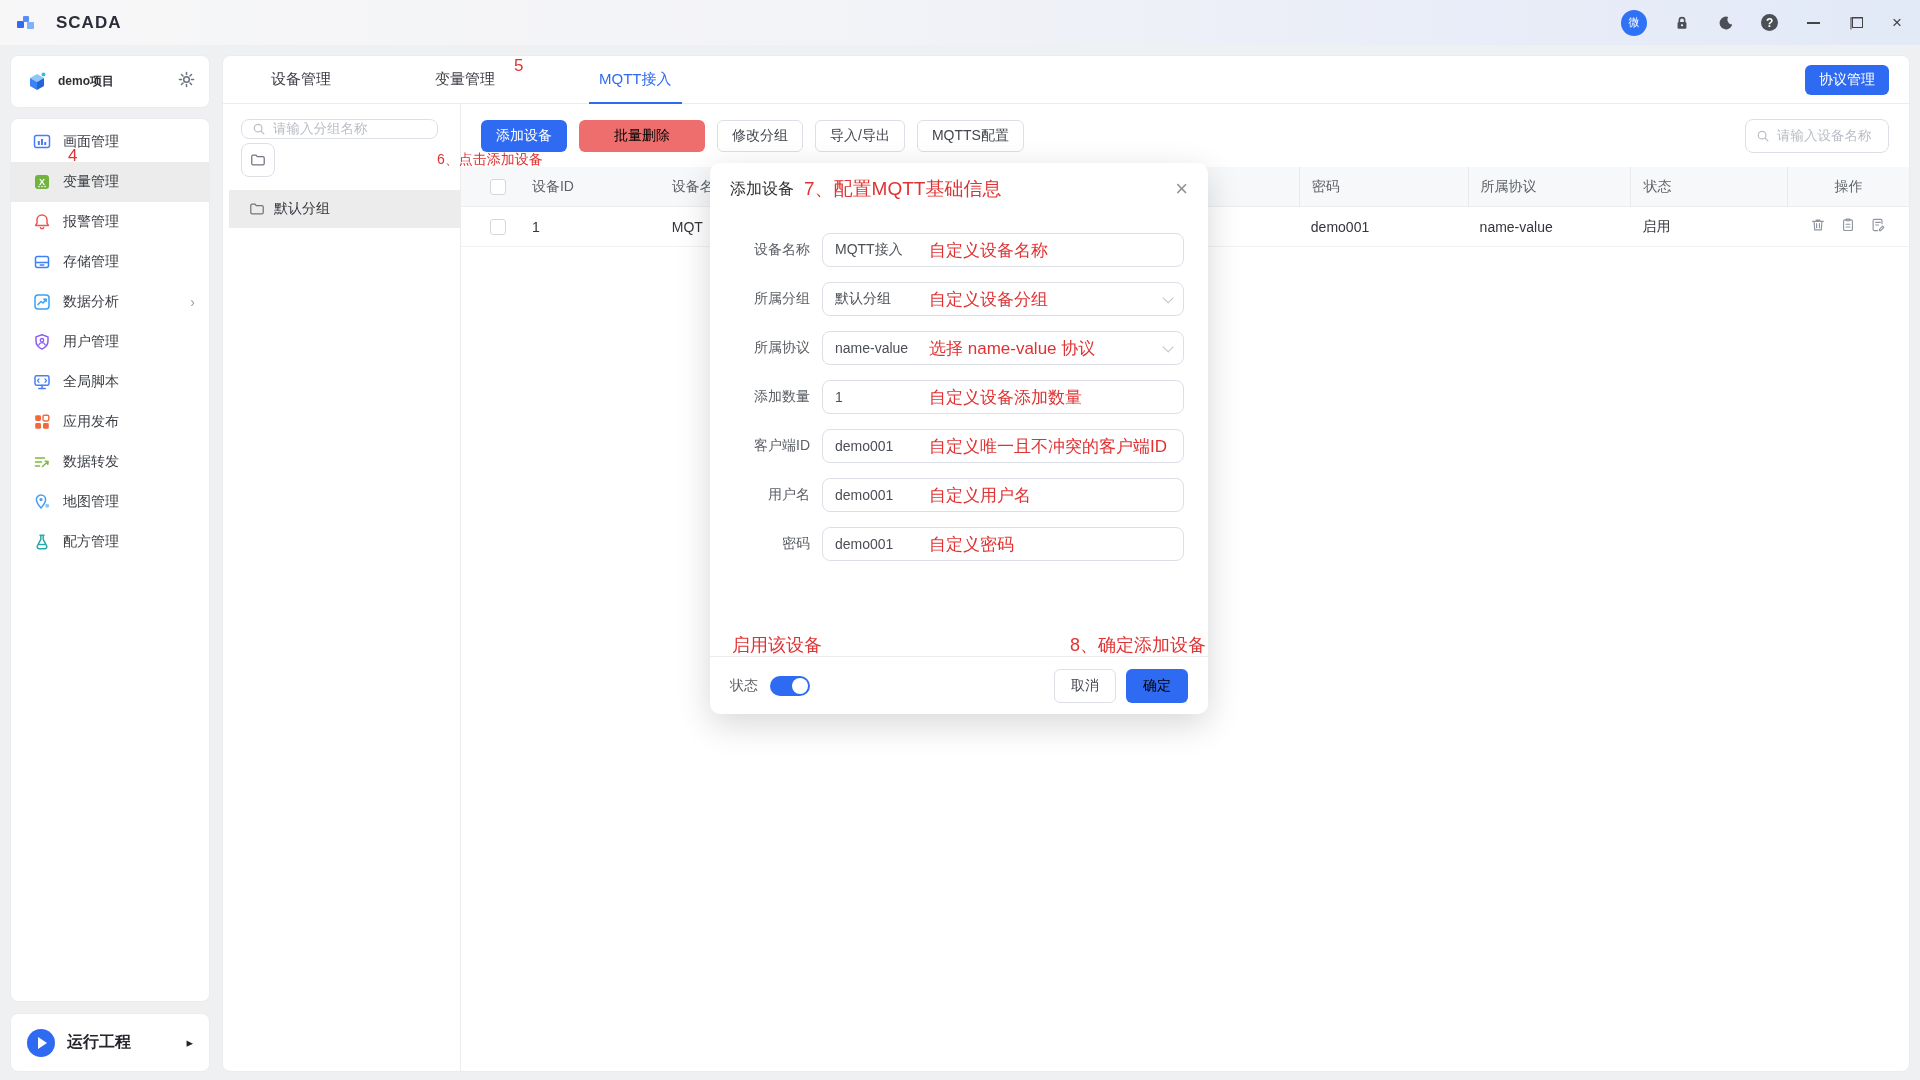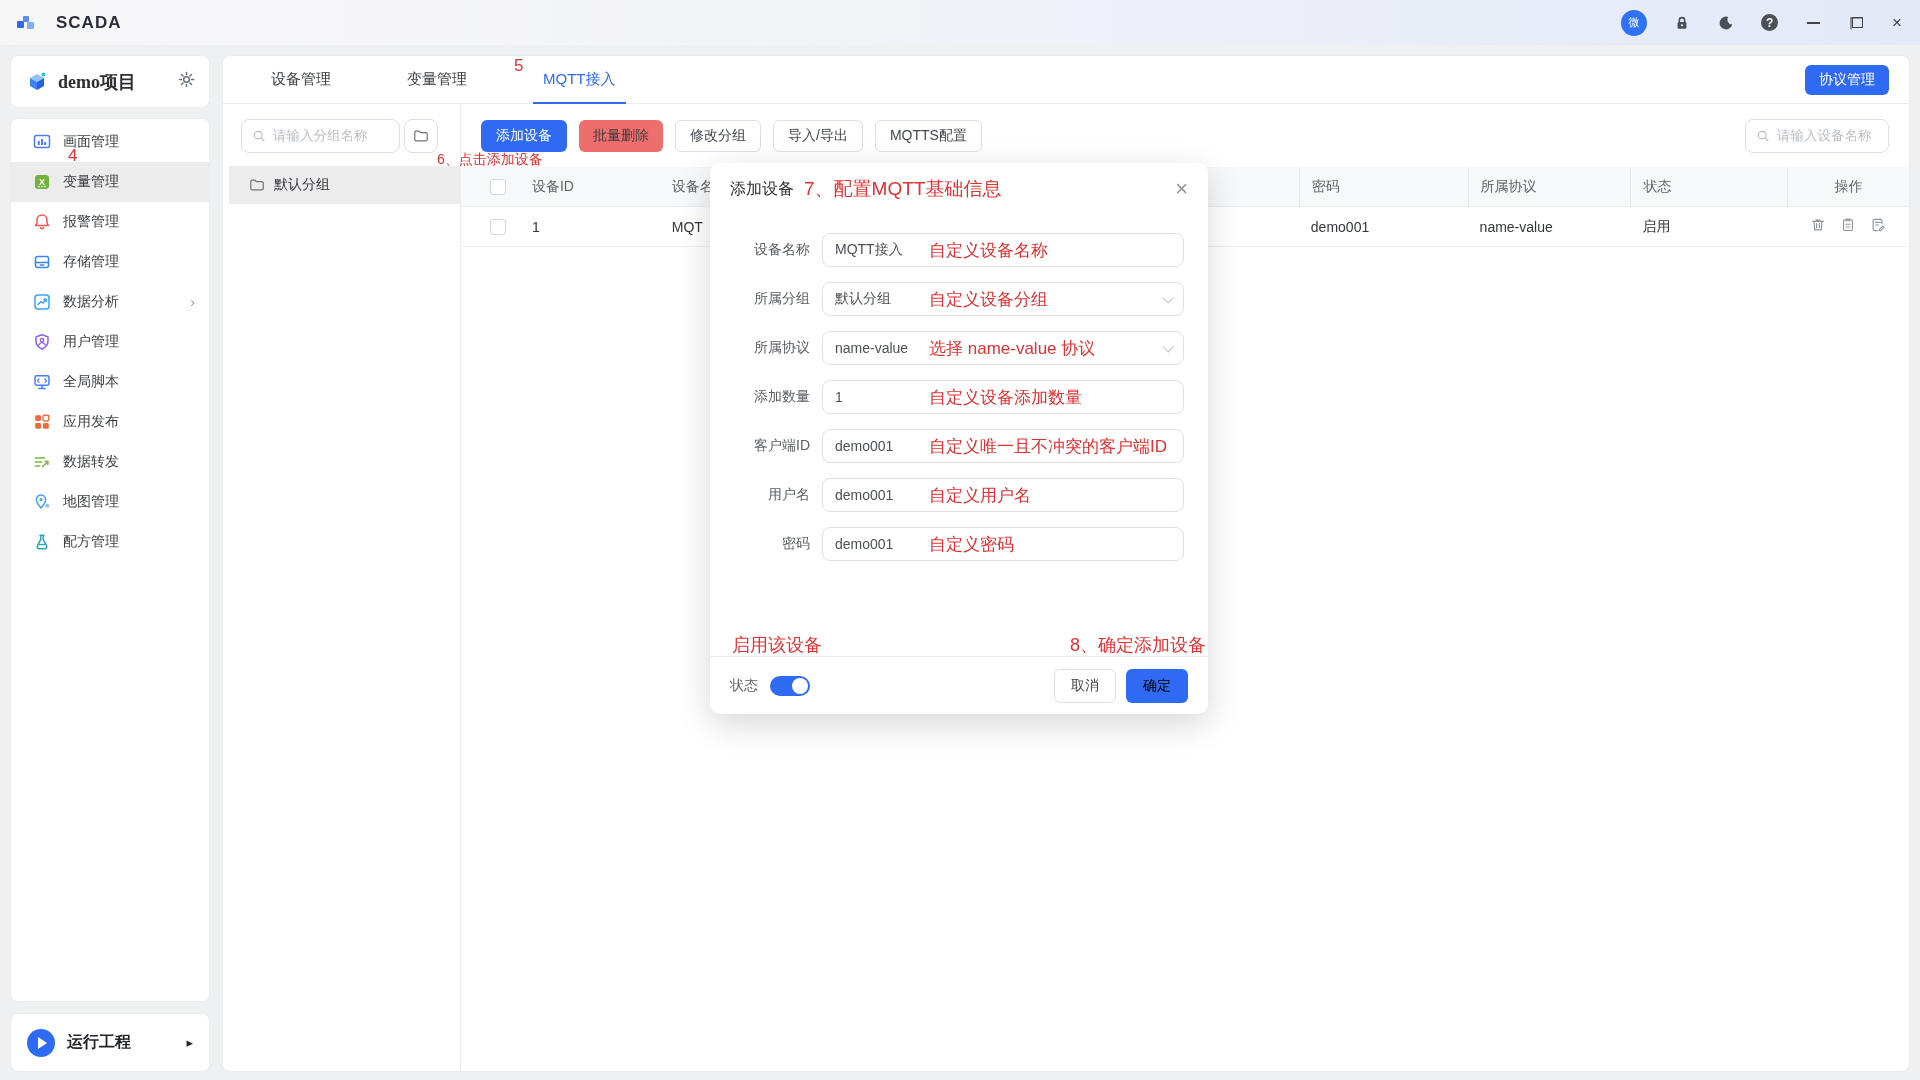--- a/index.html
+++ b/index.html
@@ -23,60 +23,60 @@
                          border:1.6px solid #444; border-right:none; border-bottom:none; background:transparent;
                          transform:translate(-4.5px,4.5px); }
   .close-x { font-size:17px; color:#444; line-height:1; }
 
   
   .page { position:absolute; top:55px; left:10px; right:10px; bottom:8px; display:flex; }
   .card { background:#fff; border-radius:8px; border:1px solid #ececee; }
 
   .sidebar { width:200px; display:flex; flex-direction:column; flex-shrink:0; }
   .project-card { height:53px; display:flex; align-items:center; padding:0 14px; }
-  .project-name { font-size:18px; font-weight:bold; color:#2e2e33; margin-left:9px;font-family:Liberation Serif, serif; }
+  .project-name { font-size:12px; font-weight:bold; color:#2e2e33; margin-left:9px; }
   .gear { margin-left:auto; }
   .menu-card { flex:1; margin-top:10px; padding-top:3px; overflow:hidden; }
   .menu-item { height:40px; display:flex; align-items:center; padding:0 14px 0 22px; cursor:pointer; }
   .menu-item.active { background:#ececec; }
   .menu-item .mi-label { font-size:14px; color:#3a3d43; margin-left:12px; }
   .menu-item .mi-arrow { margin-left:auto; color:#9aa0a8; font-size:14px; }
   .run-card { height:59px; margin-top:11px; display:flex; align-items:center; padding:0 16px; }
   .run-label { font-size:16px; font-weight:bold; color:#23252b; margin-left:12px; }
   .run-arrow { margin-left:auto; color:#23252b; font-size:13px; }
   .play-circle { width:28px; height:28px; border-radius:50%; background:#2f6bf2; display:flex; align-items:center; justify-content:center; }
   .play-tri { width:0; height:0; border-left:9px solid #fff; border-top:6px solid transparent; border-bottom:6px solid transparent; margin-left:3px; }
 
   
   .content-card { flex:1; margin-left:12px; position:relative; overflow:hidden; display:flex; flex-direction:column; }
-  .tabs-row { height:48px; border-bottom:1px solid #ececee; display:flex; align-items:stretch; padding-left:38px; gap:56px; position:relative; flex-shrink:0; }
+  .tabs-row { height:48px; border-bottom:1px solid #ececee; display:flex; align-items:stretch; padding-left:38px; gap:84px; position:relative; flex-shrink:0; }
   .tab { display:flex; align-items:center; font-size:15px; color:#3a3d43; cursor:pointer; position:relative; padding:0 10px; }
   .tab.active { color:#2f6bf2; }
   .tab.active::after { content:""; position:absolute; left:0; right:0; bottom:-1px; height:2px; background:#2f6bf2; }
   .protocol-btn { position:absolute; right:20px; top:9px; height:30px; padding:0 14px; background:#2f6bf2; color:#fff;
                   font-size:14px; border:none; border-radius:6px; display:flex; align-items:center; cursor:pointer; }
 
   .body-row { flex:1; display:flex; min-height:0; }
   .group-panel { width:238px; border-right:1px solid #ececee; padding:15px 22px 0 18px; flex-shrink:0; }
-  .search-row { display:flex; gap:4px; }
+  .search-row { display:flex; gap:4px;flex-direction:column; }
   .search-box { flex:1; height:34px; border:1px solid #dcdfe6; border-radius:8px; background:#fff;
                 display:flex; align-items:center; padding:0 10px; gap:7px; }
   .search-box .ph { font-size:13.5px; color:#b9bdc6; white-space:nowrap; overflow:hidden; }
   .icon-btn { width:34px; height:34px; border:1px solid #dcdfe6; border-radius:8px; background:#fff;
               display:flex; align-items:center; justify-content:center; cursor:pointer; }
   .group-item { margin:13px 0 0 -12px; width:calc(100% + 34px); height:38px; background:#ececec;
                 display:flex; align-items:center; padding-left:20px; gap:9px; cursor:pointer; }
   .group-item span { font-size:14px; color:#33363c; }
 
   .right-area { flex:1; min-width:0; position:relative; }
   .toolbar { display:flex; align-items:center; padding:15px 20px 0 20px; gap:12px; }
   .btn { height:32px; padding:0 14px; border-radius:6px; font-size:14px; display:inline-flex; align-items:center;
          justify-content:center; cursor:pointer; border:1px solid transparent; white-space:nowrap; }
   .btn-primary { background:#2f6bf2; color:#fff; }
-  .btn-danger { background:#ee6e6e; color:#404040; padding:0 13px; }
+  .btn-danger { background:#ee6e6e; color:#000000; padding:0 34px; }
   .btn-plain { background:#fff; color:#42464d; border-color:#dcdfe6; }
   .toolbar .search-box { flex:none; width:144px; margin-left:auto; }
 
   .table { margin-top:14px; }
   .t-row { display:flex; height:40px; align-items:center; }
   .t-head { background:#f7f8fa; border-bottom:1px solid #ebedf0; }
   .t-body { border-bottom:1px solid #f0f1f3; background:#fff; }
   .tc { height:100%; display:flex; align-items:center; font-size:14px; overflow:hidden; }
   .t-head .tc { color:#5f6368; }
   .t-body .tc { color:#33363c; }

